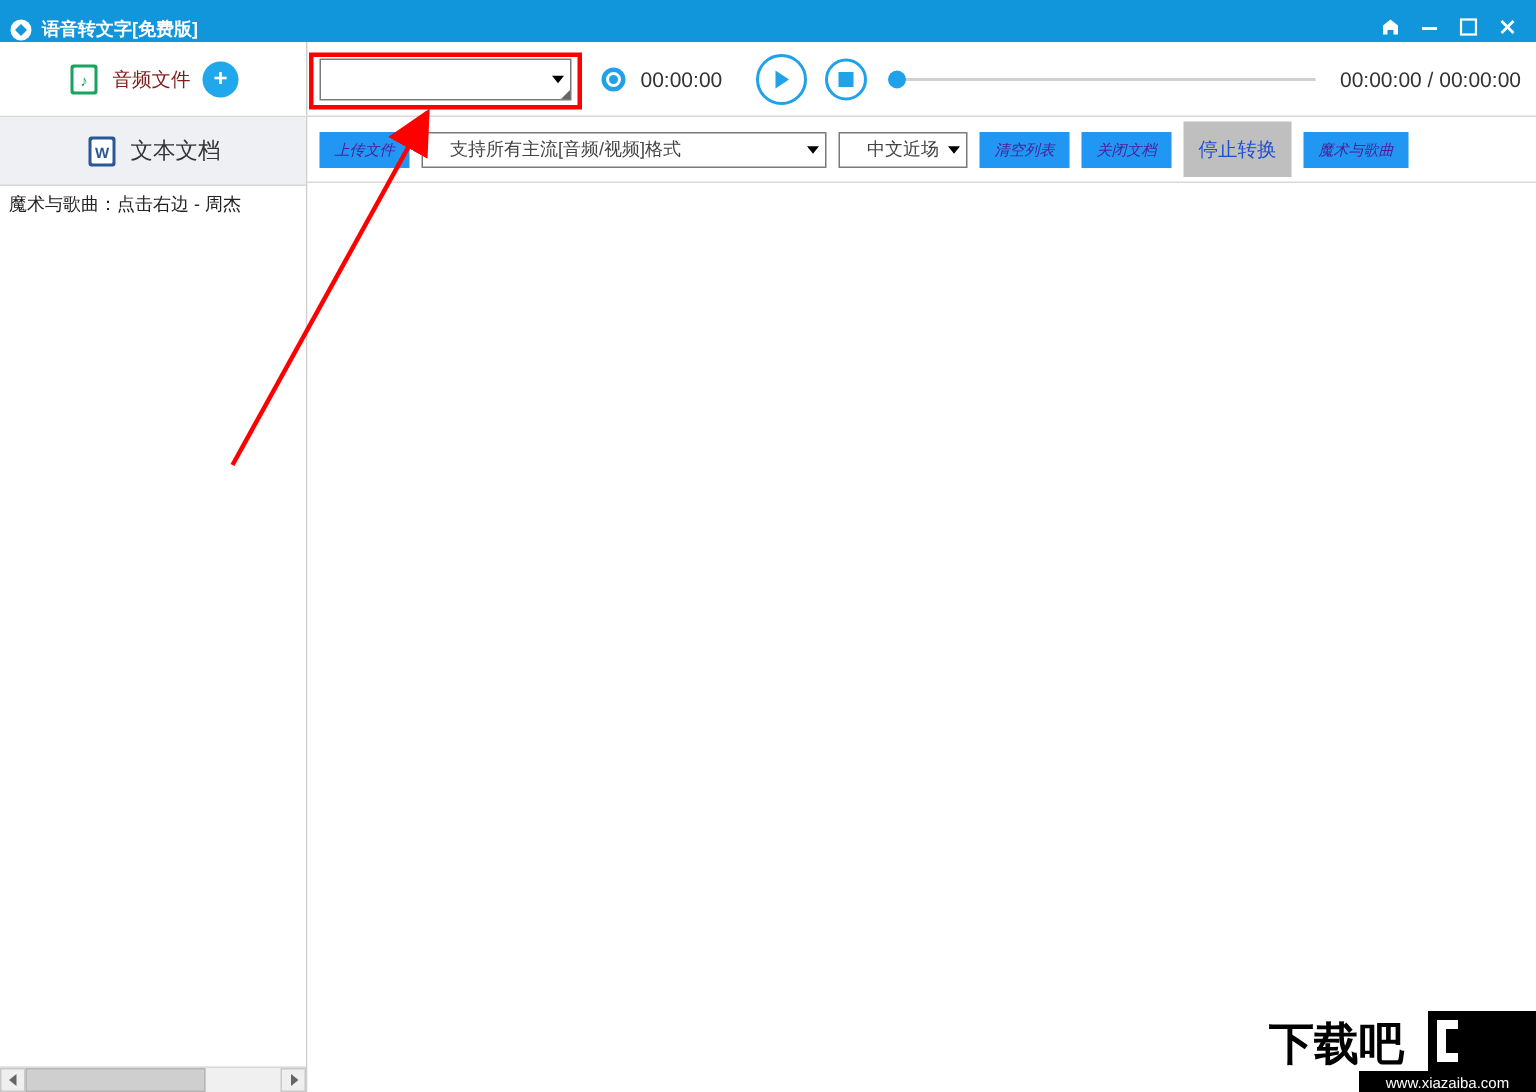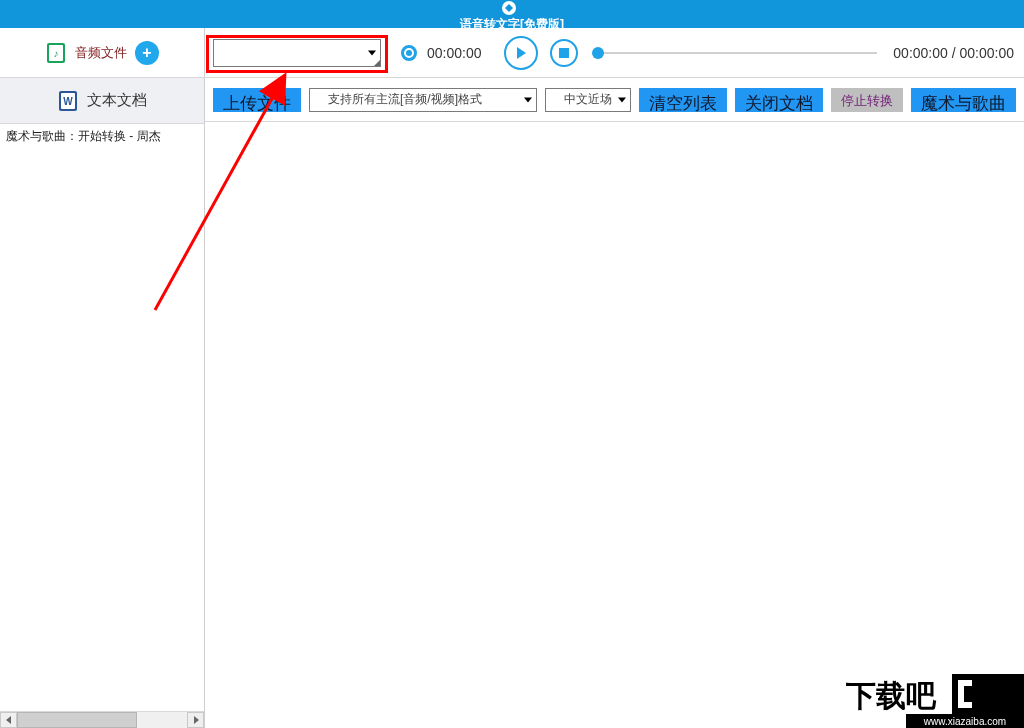--- a/index.html
+++ b/index.html
@@ -1,17 +1,17 @@
 <!DOCTYPE html>
 <html><head>
 <meta charset="utf-8">
 <style>
 * { margin: 0; padding: 0; box-sizing: border-box; font-family: "Microsoft YaHei", Arial, sans-serif; }
 body { width: 1024px; height: 728px; overflow: hidden; background: #fff; position: relative; }
-.titlebar { height: 28px; background: #1296db; color: #fff; display: flex; align-items: center; font-size: 12px; padding: 0 6px; flex-direction: column; }
+.titlebar { height: 28px; background: #1296db; color: #fff; display: flex; align-items: flex-end; font-size: 12px; padding: 0 6px; }
 .titlebar .app-icon { width: 16px; height: 16px; margin-right: 6px; display: inline-flex; align-items: center; justify-content: center; }
 .titlebar .app-icon svg { width: 16px; height: 16px; }
 .titlebar .title-text { font-weight: bold; }
 .titlebar .hotline { margin-left: 60px; }
 .titlebar .hotline b { font-weight: bold; }
 .titlebar .spacer { flex: 1; }
 .titlebar .win-btn { width: 26px; height: 20px; display: inline-flex; align-items: center; justify-content: center; cursor: pointer; font-size: 14px; }
 .titlebar .win-btn svg { width: 12px; height: 12px; }
 
 .topbar { height: 50px; border-bottom: 1px solid #d8d8d8; display: flex; align-items: center; position: relative; }
@@ -46,22 +46,22 @@
 .doc-label { font-size: 15px; color: #333; font-family: Liberation Mono, monospace; }
 .file-list { flex: 1; background: #fff; position: relative; overflow: hidden; }
 .file-item { font-size: 12px; color: #222; padding: 4px 6px; border-bottom: 0px solid #eee; white-space: nowrap; overflow: hidden; text-overflow: clip; background:#fff; }
 .h-scroll { position: absolute; left: 0; right: 0; bottom: 0; height: 17px; background: #f0f0f0; border-top: 1px solid #d9d9d9; display: flex; }
 .h-scroll .arrow { width: 17px; height: 100%; background: #efefef; border: 1px solid #c9c9c9; display: flex; align-items: center; justify-content: center; }
 .h-scroll .track { flex: 1; position: relative; }
 .h-scroll .thumb { position: absolute; left: 0; top: 0; bottom: 0; width: 120px; background: #cfcfcf; border: 1px solid #b5b5b5; }
 
 .main { flex: 1; display: flex; flex-direction: column; }
 .toolbar2 { height: 44px; border-bottom: 1px solid #d8d8d8; display: flex; align-items: center; padding: 0 8px; gap: 8px; background: #fff; }
-.btn-primary { background: #2196f3; color: #0f172a; border: none; padding: 4px 10px; font-size: 17px; cursor: pointer; height: 24px; }
-.btn-disabled { background: #bfbfbf; color: #701a75; border: none; padding: 4px 10px; font-size: 13px; height: 24px; cursor: not-allowed; }
+.btn-primary { background: #2196f3; color: #4c1d95; border: none; padding: 4px 10px; font-size: 10px; cursor: pointer; height: 24px; font-style: italic; }
+.btn-disabled { background: #bfbfbf; color: #1d4ed8; border: none; padding: 4px 10px; font-size: 13px; height: 37px; cursor: not-allowed; }
 .combo { height: 24px; border: 1px solid #7a7a7a; background: #fff; display: flex; align-items: center; padding: 0 18px 0 18px; font-size: 12px; position: relative; color: #444; }
 .combo .caret { position: absolute; right: 4px; top: 50%; transform: translateY(-50%); width: 0; height: 0; border-left: 4px solid transparent; border-right: 4px solid transparent; border-top: 5px solid #000; }
 .combo.wide { flex: 1; min-width: 200px; max-width: 270px; }
 .content-area { flex: 1; background: #fff; }
 
 .watermark { position: absolute; right: 0; bottom: 0; width: 178px; height: 54px; pointer-events: none; margin-left: 14px; }
 .watermark svg text { font-family: "SimHei", Arial; }
 
 svg.arrow-annotation { position: absolute; left: 145px; top: 60px; width: 250px; height: 260px; pointer-events: none; }
 </style>
@@ -69,23 +69,20 @@
 <body>
 
 <div class="titlebar">
   <span class="app-icon">
     <svg viewBox="0 0 16 16">
         <circle cx="8" cy="8" r="7" fill="#fff"></circle>
         <path d="M4 8 L8 4 L12 8 L8 12 Z" fill="#1296db"></path>
       </svg>
   </span>
   <span class="title-text">语音转文字[免费版]</span>
-  <span class="hotline">
-    <span>客服热线:</span><b>13662605081</b><span>  点击右边[主页]可购买99元正式版本</span>
-  </span>
   <span class="spacer"></span>
   <span class="win-btn">
     <svg viewBox="0 0 12 12">
         <path d="M6 1 L11 5 V11 H8 V8 H4 V11 H1 V5 Z" fill="#fff"></path>
       </svg>
   </span>
   <span class="win-btn">
     <svg viewBox="0 0 12 12">
         <rect x="1" y="6" width="10" height="2" fill="#fff"></rect>
       </svg>
@@ -149,21 +146,21 @@
       <span class="doc-icon">
         <svg viewBox="0 0 22 22">
             <rect x="2" y="1" width="18" height="20" rx="2" fill="#2b5797"></rect>
             <rect x="4" y="3" width="14" height="16" rx="1" fill="#fff"></rect>
             <text x="11" y="15" text-anchor="middle" font-size="10" fill="#2b5797" font-weight="bold">W</text>
           </svg>
       </span>
       <span class="doc-label">文本文档</span>
     </div>
     <div class="file-list">
-      <div class="file-item">魔术与歌曲：开始转换 - 周杰</div>
+      <div class="file-item">魔术与歌曲：点击右边 - 周杰</div>
       <div class="h-scroll">
         <div class="arrow">
             <svg width="6" height="8">
               <path d="M5 0 L0 4 L5 8 Z" fill="#666"></path>
             </svg>
           </div>
         <div class="track">
             <div class="thumb"></div>
           </div>
         <div class="arrow">

